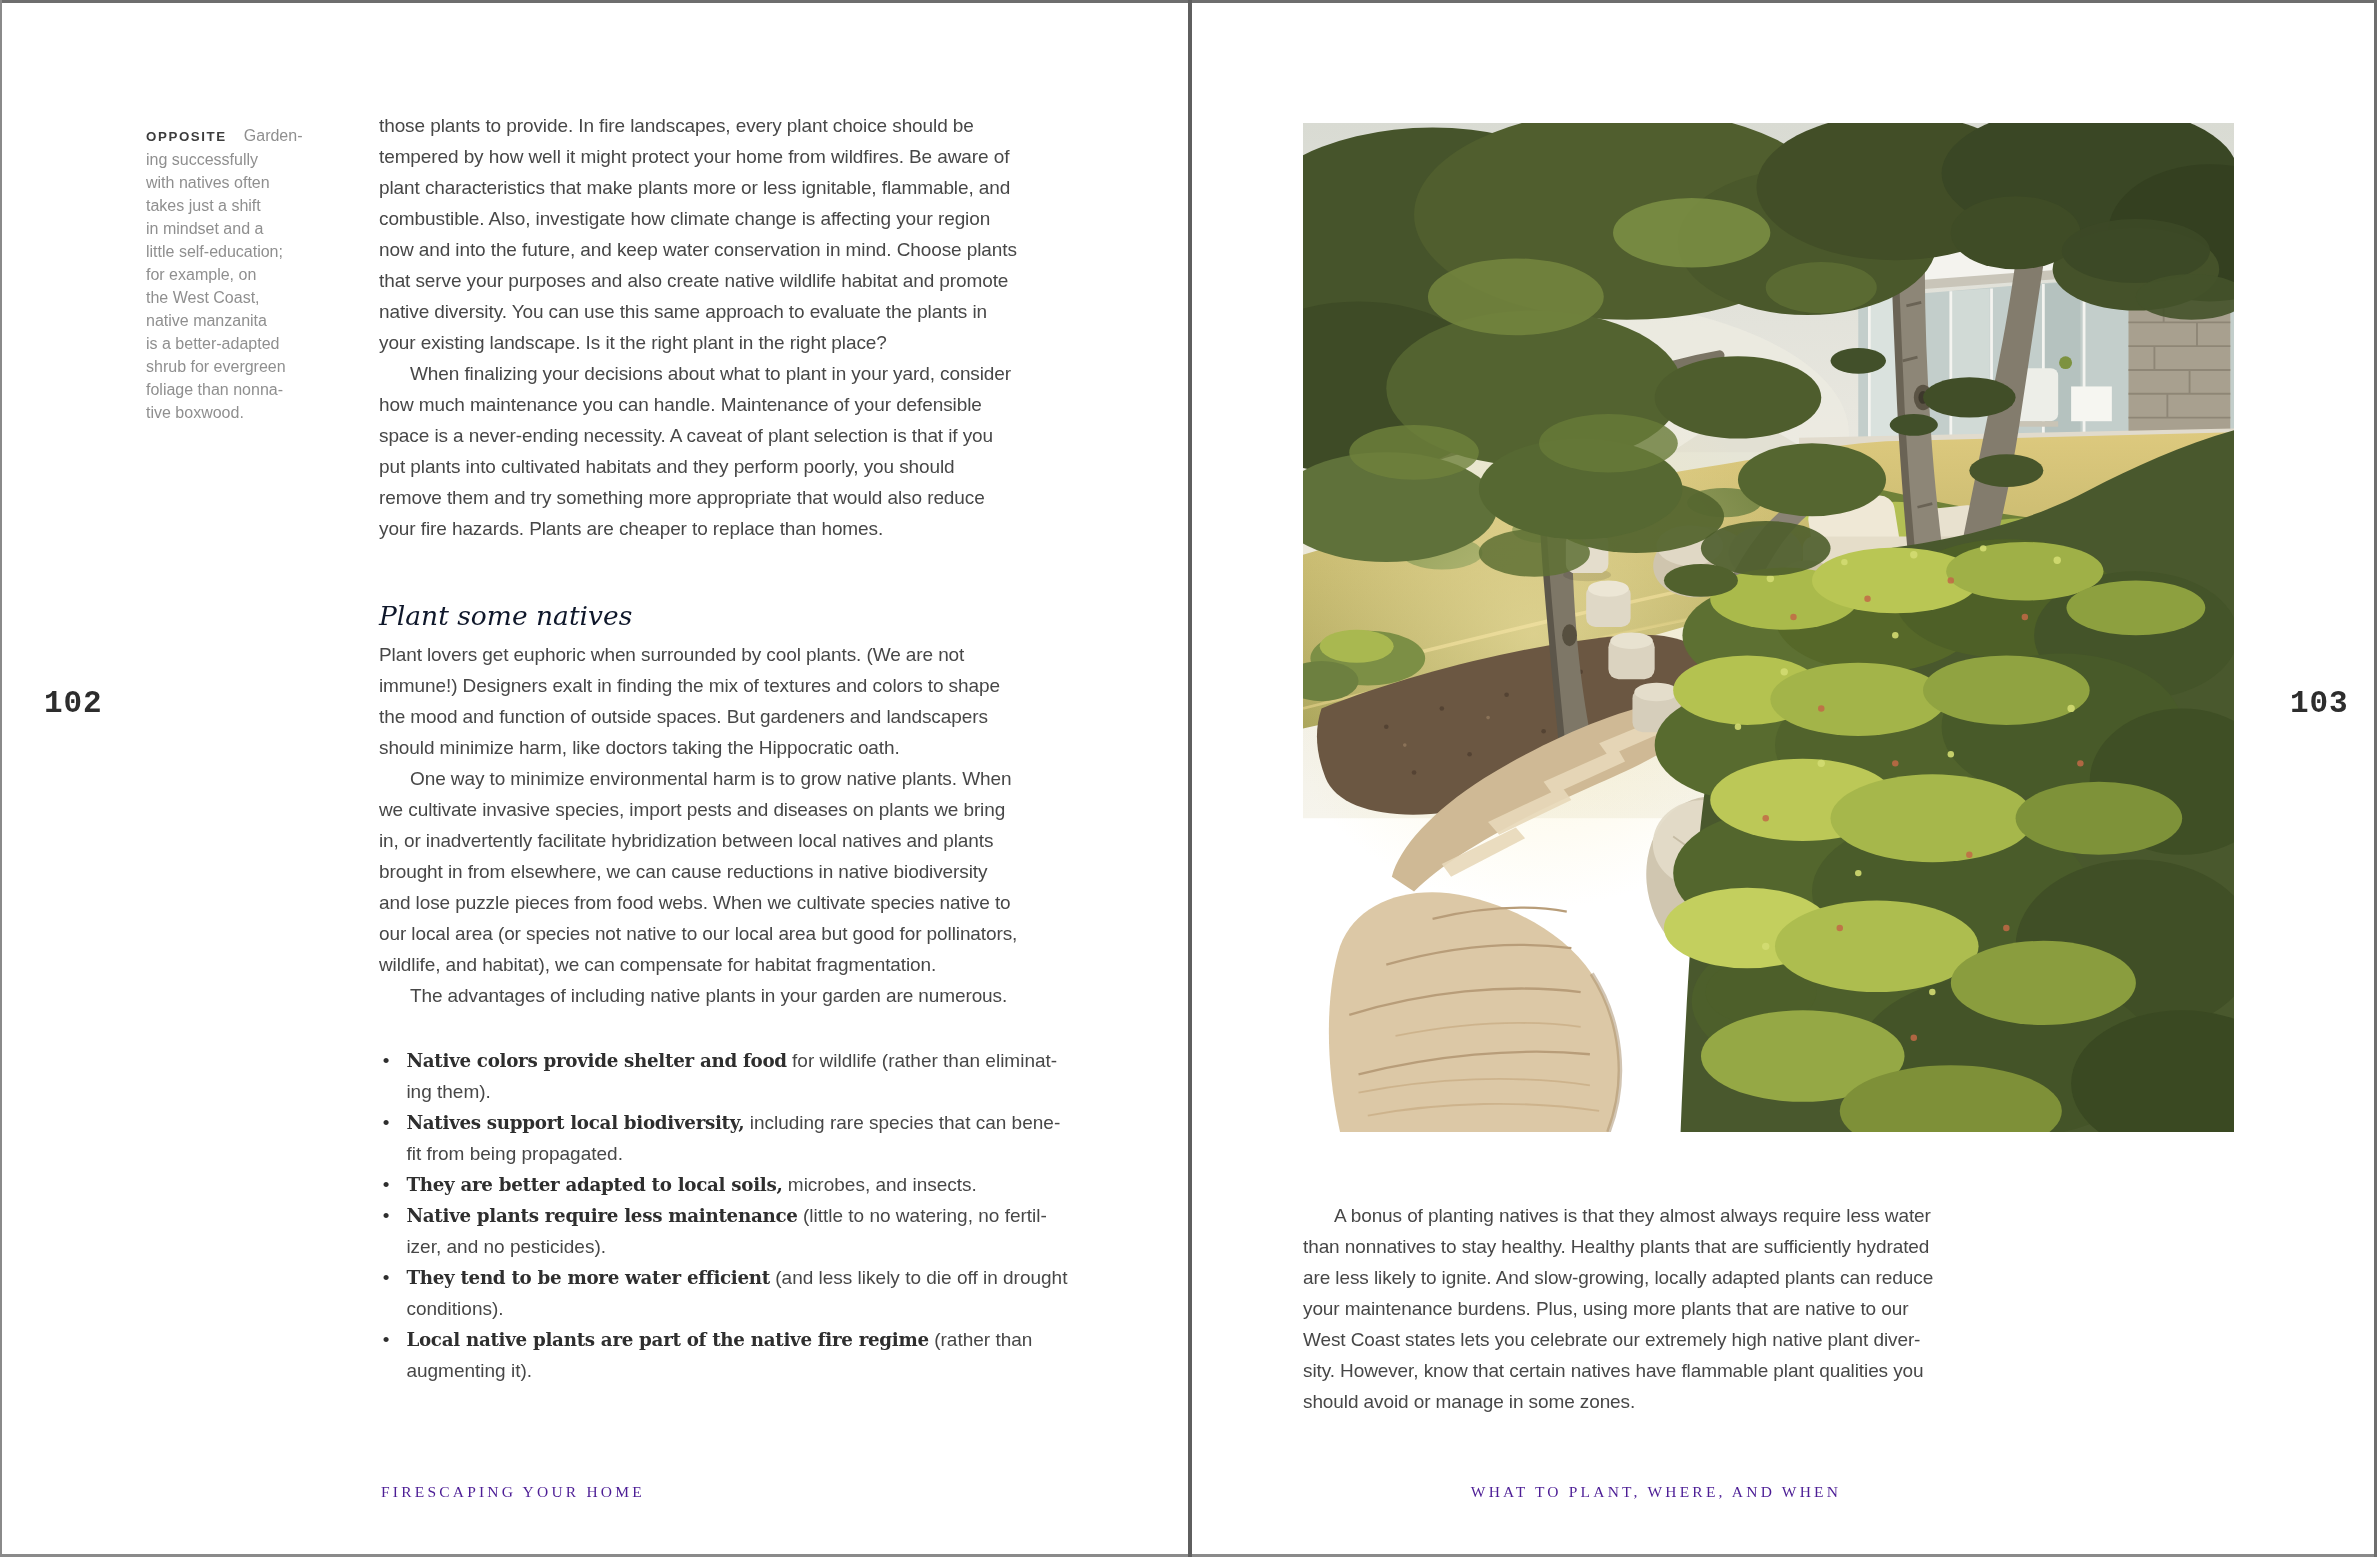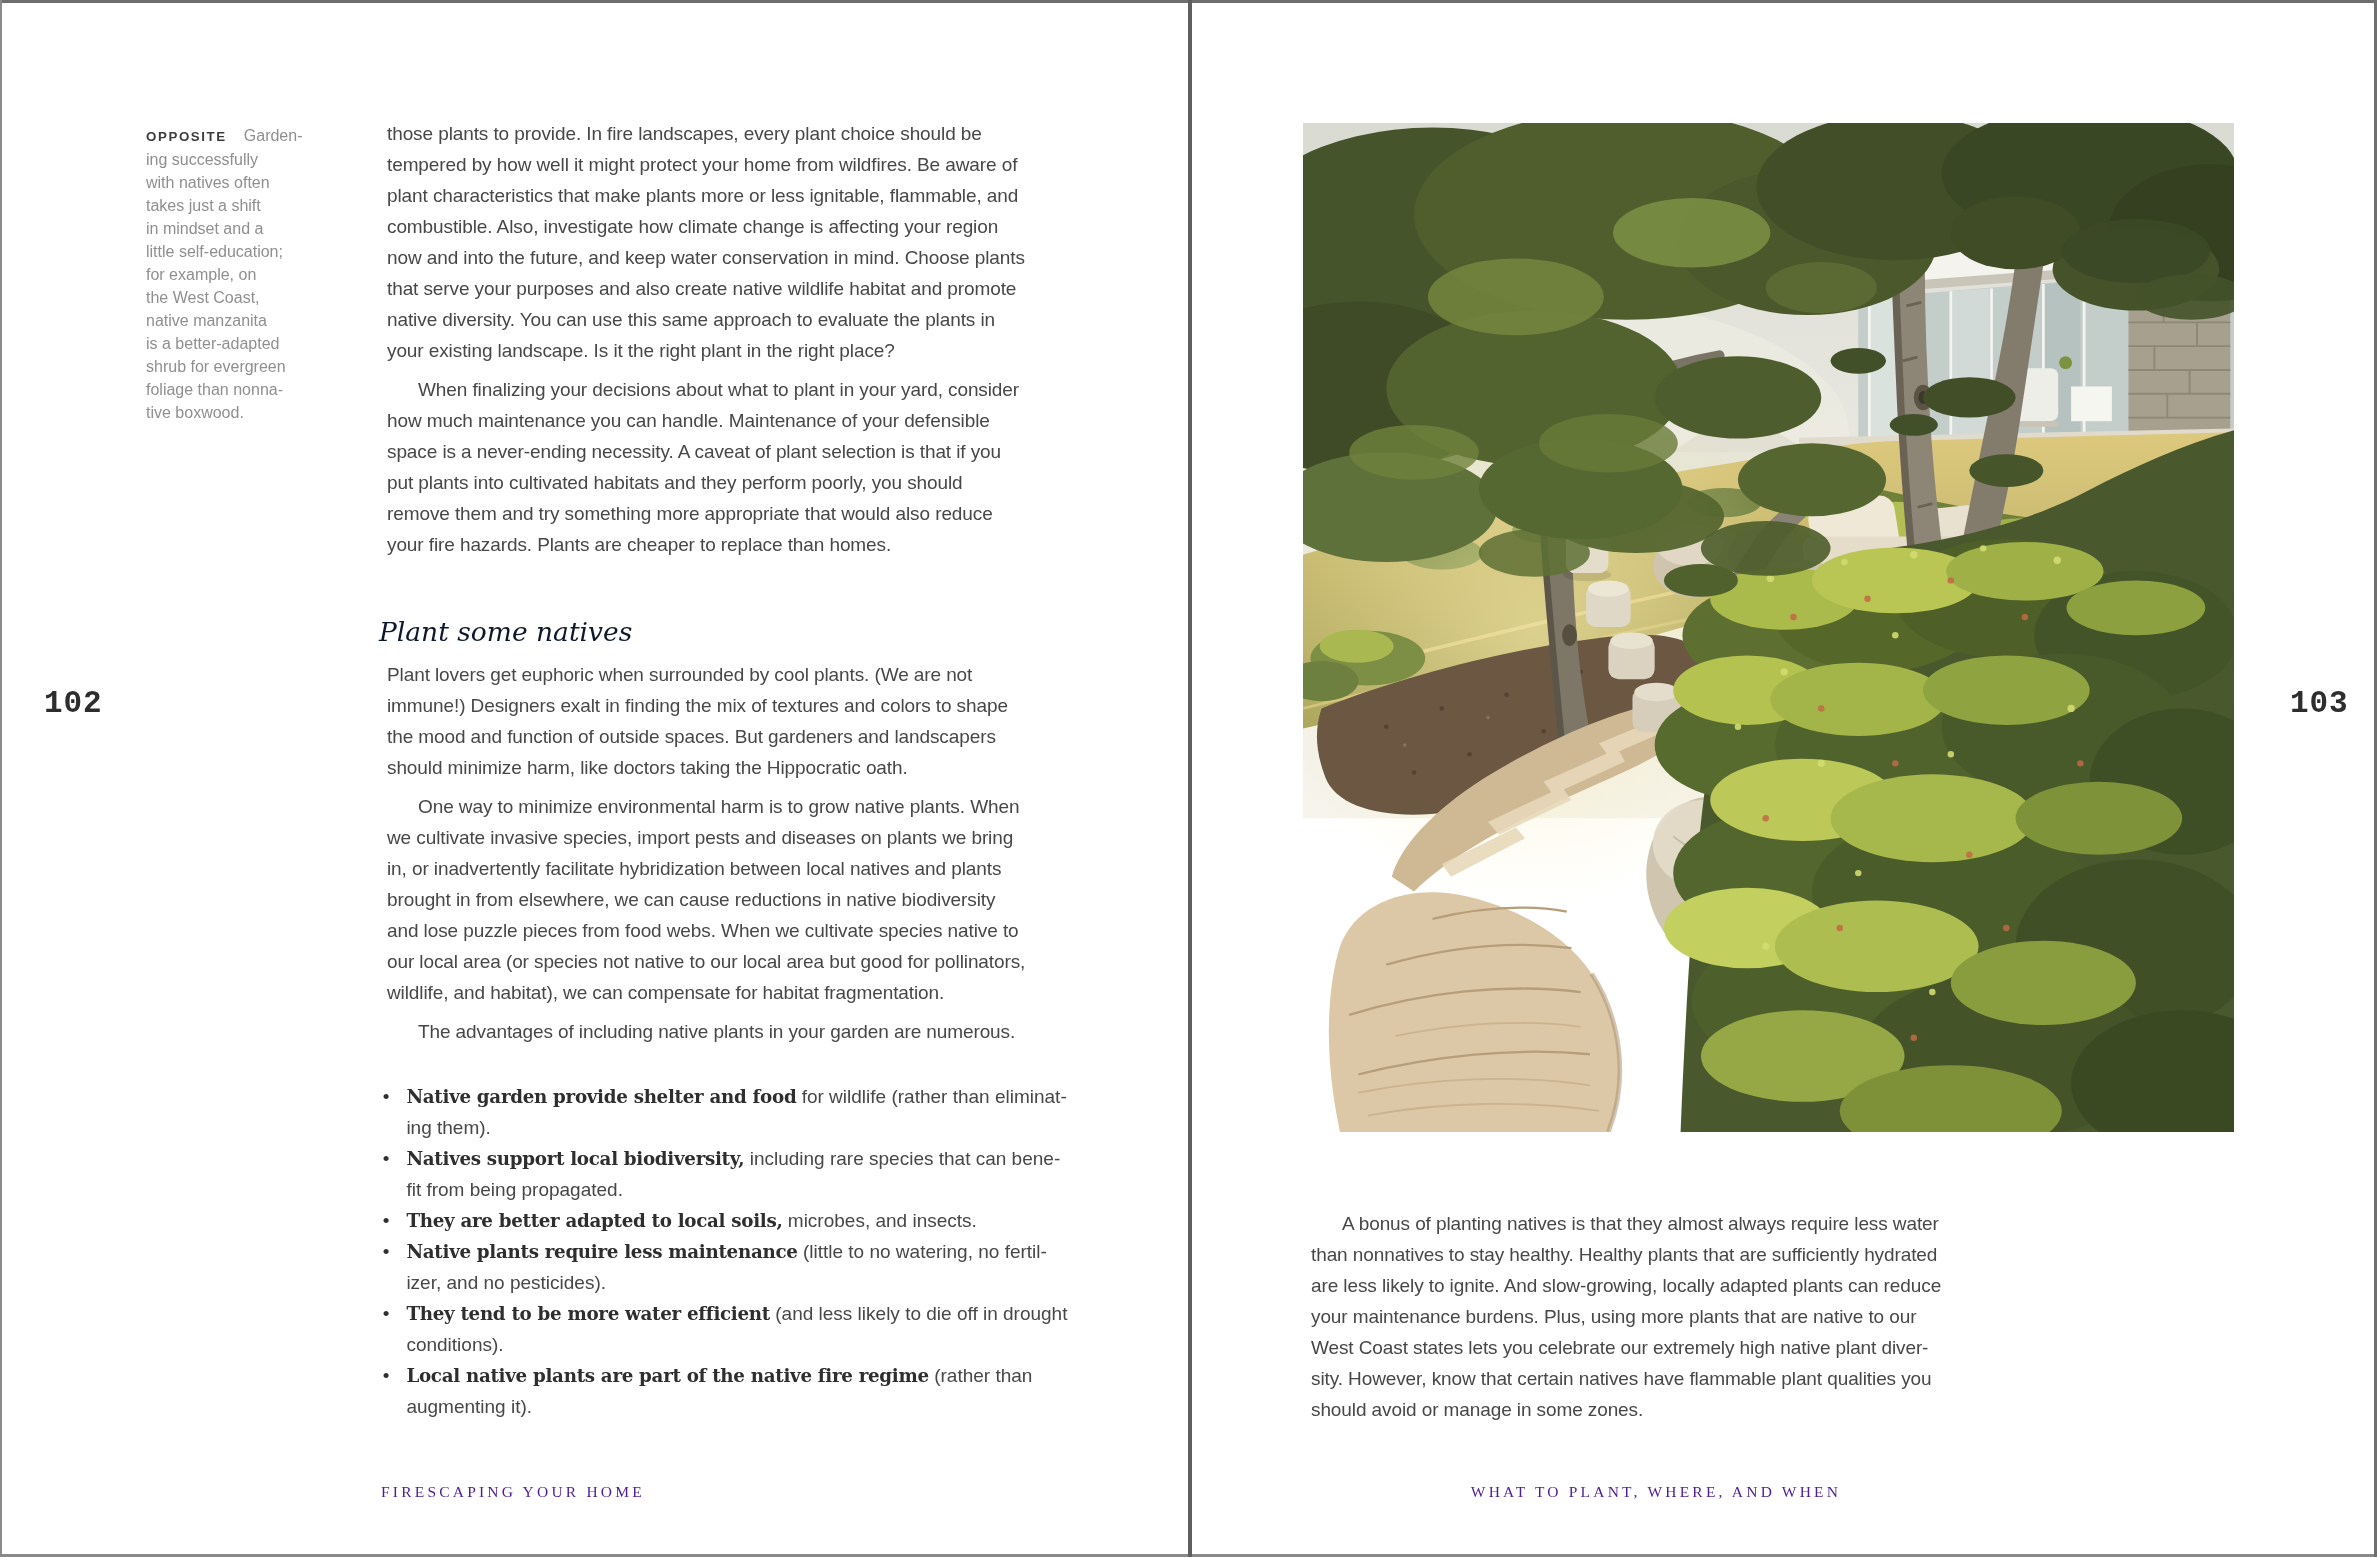--- a/index.html
+++ b/index.html
@@ -34,21 +34,21 @@
     white-space:pre-line;
   }
   .caption-label{
     font-weight:bold;color:#3c3c3c;font-size:13.3px;letter-spacing:1.6px;
     margin-right:17px;
   }
 
   
   .text-column{position:absolute;left:379px;top:110px;width:736px;}
   .body{
-    margin:8px;font-size:19px;line-height:31px;color:#474747;
+    margin:0;font-size:19px;line-height:31px;color:#474747;
     letter-spacing:-0.1px;white-space:pre-line;
   }
   .indent{text-indent:31px;}
   .section-heading{
     margin:53px 0 3.7px 0;
     font-family:"DejaVu Serif","Liberation Serif",serif;
     font-style:italic;font-weight:500;
     font-size:26.5px;line-height:38px;color:#0f172a;
   }
   ul.bullets{list-style:none;margin:34px 0 0 0;padding:0;}
@@ -129,21 +129,21 @@
       <p class="body indent">One way to minimize environmental harm is to grow native plants. When
 we cultivate invasive species, import pests and diseases on plants we bring
 in, or inadvertently facilitate hybridization between local natives and plants
 brought in from elsewhere, we can cause reductions in native biodiversity
 and lose puzzle pieces from food webs. When we cultivate species native to
 our local area (or species not native to our local area but good for pollinators,
 wildlife, and habitat), we can compensate for habitat fragmentation.</p>
       <p class="body indent">The advantages of including native plants in your garden are numerous.</p>
 
       <ul class="bullets">
-        <li><span class="bullet-marker">•</span><span class="bullet-bold">Native garden provide shelter and food</span><span class="bullet-rest"> for wildlife (rather than eliminat-
+        <li><span class="bullet-marker">•</span><span class="bullet-bold">Native colors provide shelter and food</span><span class="bullet-rest"> for wildlife (rather than eliminat-
 ing them).</span></li>
         <li><span class="bullet-marker">•</span><span class="bullet-bold">Natives support local biodiversity,</span><span class="bullet-rest"> including rare species that can bene-
 fit from being propagated.</span></li>
         <li><span class="bullet-marker">•</span><span class="bullet-bold">They are better adapted to local soils,</span><span class="bullet-rest"> microbes, and insects.</span></li>
         <li><span class="bullet-marker">•</span><span class="bullet-bold">Native plants require less maintenance</span><span class="bullet-rest"> (little to no watering, no fertil-
 izer, and no pesticides).</span></li>
         <li><span class="bullet-marker">•</span><span class="bullet-bold">They tend to be more water efficient</span><span class="bullet-rest"> (and less likely to die off in drought
 conditions).</span></li>
         <li><span class="bullet-marker">•</span><span class="bullet-bold">Local native plants are part of the native fire regime</span><span class="bullet-rest"> (rather than
 augmenting it).</span></li>

